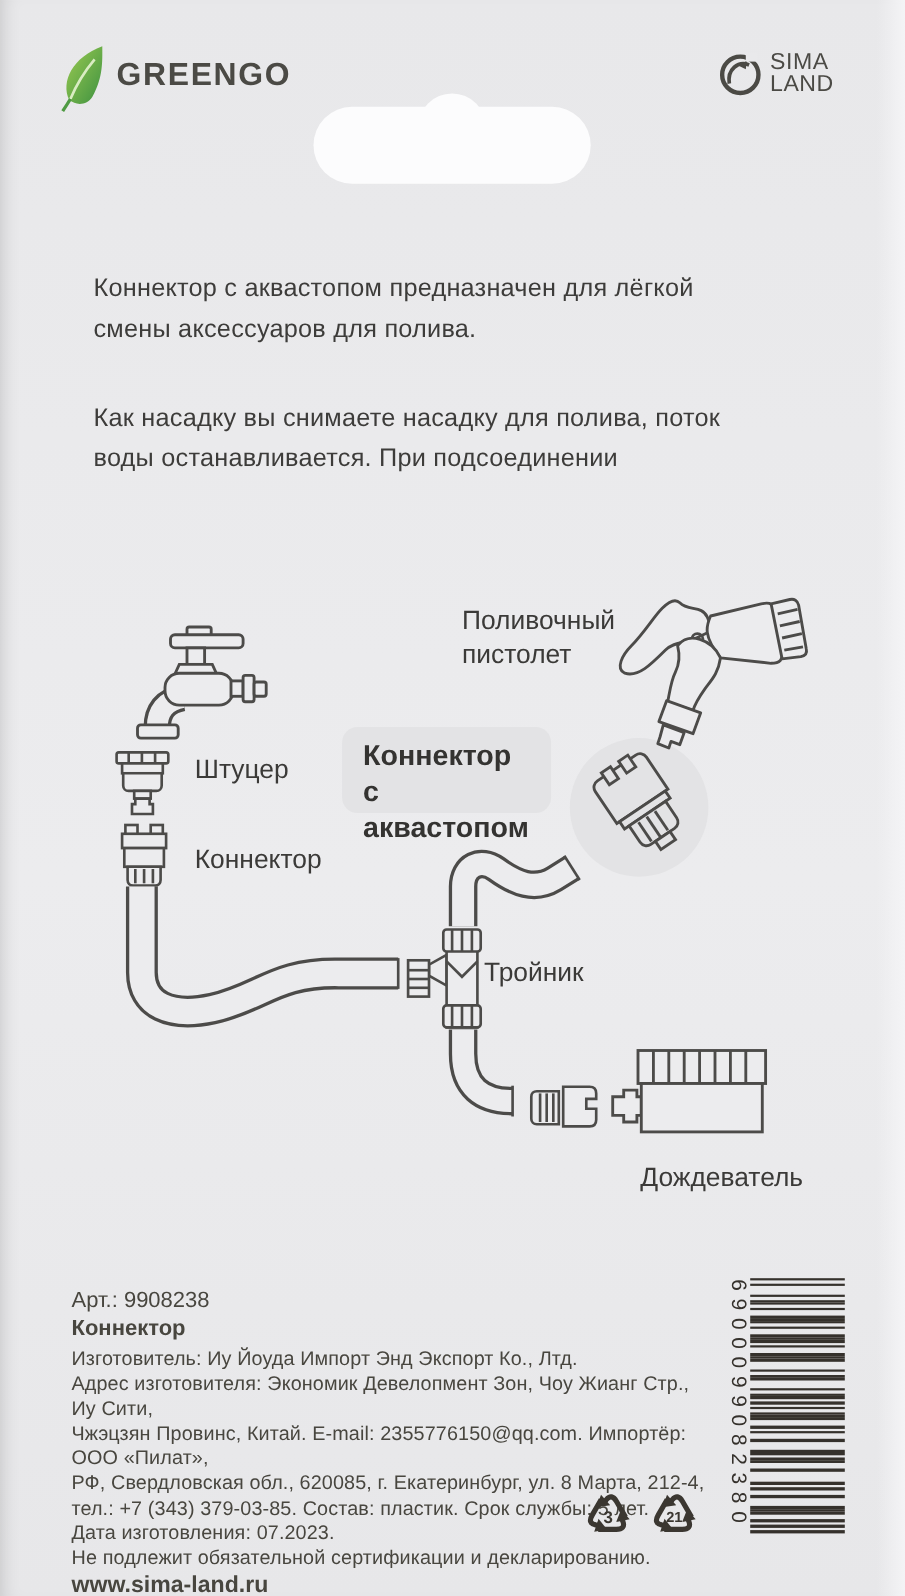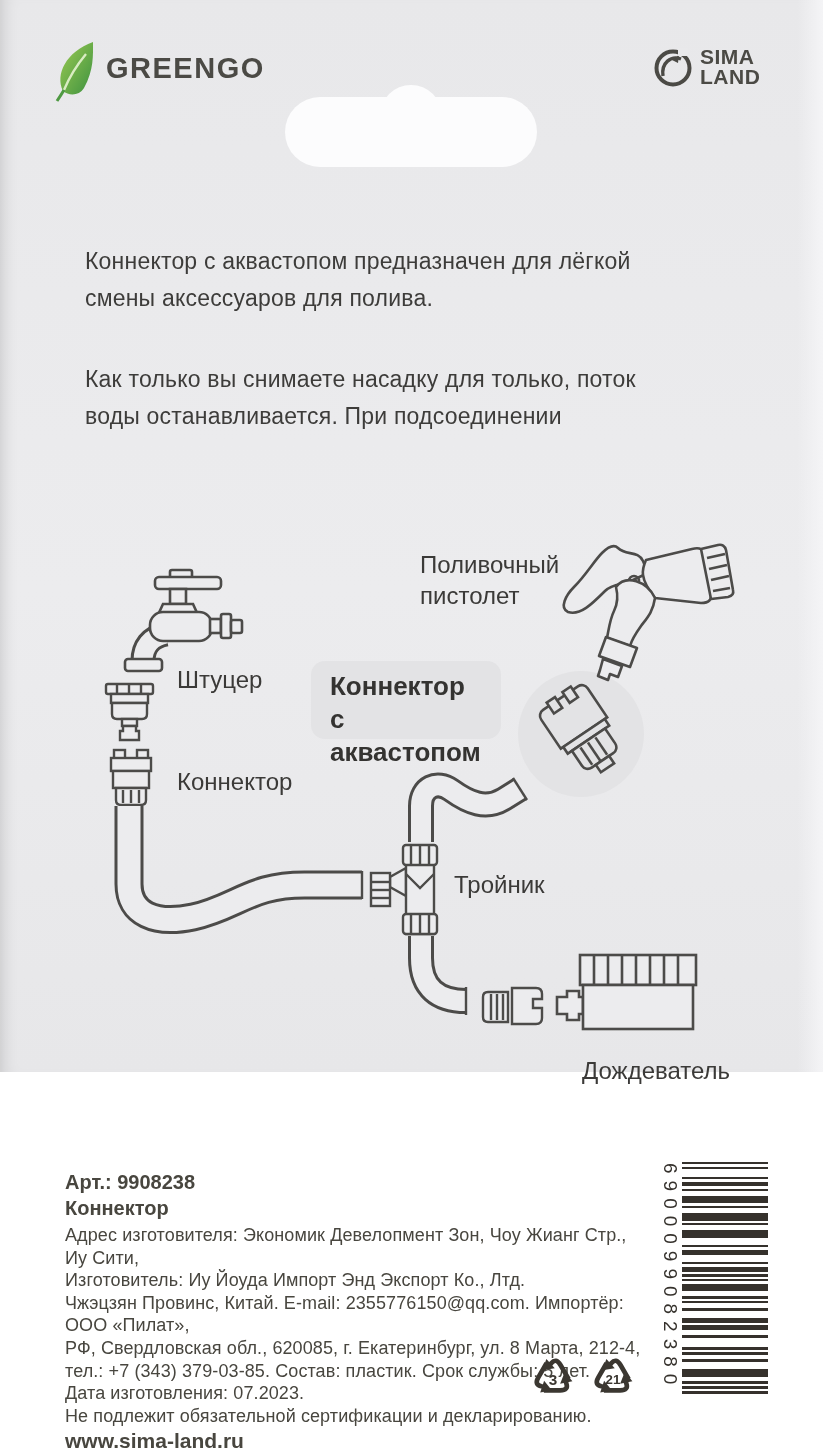--- a/index.html
+++ b/index.html
@@ -2,45 +2,45 @@
 <html><head>
 <meta charset="utf-8">
 <style>
   :root{
     --bg:#eaeaec; --bg2:#ececee; --ink:#403e3b; --line:#4c4b49;
     --panel:#e3e3e5; --white:#fcfcfd; --bc:#35312c; --label:#3b3a38;
   }
   *{margin:0;padding:0;box-sizing:border-box}
   html,body{width:823px;height:1451px}
   body{font-family:"Liberation Sans",sans-serif;color:var(--ink);overflow:hidden}
-  .page{position:relative;width:823px;height:1072px;
+  .page{position:relative;width:823px;height:1451px;
     background:linear-gradient(180deg,#e8e8ea 0%,#ececee 55%,#e7e7e9 100%);
     box-shadow:inset 14px 0 18px -14px rgba(0,0,0,.18), inset -4px 0 8px -4px rgba(255,255,255,.5);padding-left:41px;}
   .edge-right{position:absolute;right:0;top:0;width:26px;height:100%;background:linear-gradient(90deg,rgba(252,252,253,0),#f4f4f6)}
   
   .brand-text{position:absolute;left:106px;top:52px;font-size:29px;font-weight:bold;letter-spacing:1.5px;color:#4b4a45}
-  .sima{position:absolute;left:700px;top:47px;font-weight:bold;font-size:21px;line-height:20px;letter-spacing:.5px;color:#4b4a45}
+  .sima{position:absolute;left:700px;top:47px;font-weight:normal;font-size:21px;line-height:20px;letter-spacing:.5px;color:#4b4a45}
   
   .hole{position:absolute;left:285px;top:97px;width:252px;height:70px;border-radius:35px;background:var(--white)}
   .hole-bump{position:absolute;left:380px;top:85px;width:62px;height:62px;border-radius:50%;background:var(--white)}
   
   .para{position:absolute;left:85px;font-size:23px;line-height:37px;color:#3d3c3a;letter-spacing:.2px}
   .p1{top:243px}.p2{top:361px}
   
   .dlabel{position:absolute;font-size:24px;color:var(--label);line-height:31px}
   .lab-gun{left:420px;top:549px}
-  .lab-fit{left:177px;top:664px}
+  .lab-fit{left:177px;top:684px}
   .lab-con{left:177px;top:766px}
-  .lab-tee{left:454px;top:869px}
+  .lab-tee{left:440px;top:869px}
   .lab-spr{left:582px;top:1055px}
   .pill{position:absolute;left:311px;top:661px;width:190px;height:78px;border-radius:14px;background:var(--panel)}
   .pill-text{position:absolute;left:19px;top:9px;font-size:26px;font-weight:bold;line-height:33px;color:#343331}
   
   .footer{position:absolute;left:65px;top:1170px;width:580px;color:#48463f}
-  .sku{font-size:20px;font-weight:bold;line-height:24px;margin-bottom:2px}
+  .sku{font-size:20px;font-weight:normal;line-height:24px;margin-bottom:2px}
   .product{font-size:20px;font-weight:bold;line-height:24px;margin-bottom:4px}
   .fline{font-size:18px;line-height:22.6px;letter-spacing:.1px}
   .website{font-size:21px;font-weight:bold;line-height:24px;margin-top:2px}
   
   .rc{position:absolute;top:1351px;width:52px;height:47px}
   .rc3{left:527px}.rc21{left:587px}
   
   .bc-bars{position:absolute;left:682px;top:1162px;width:86px}
   .bc-mod{height:2.442px}
   .bc-mod.on{background:var(--bc)}
@@ -208,21 +208,21 @@
   </div>
 
   <div class="hole-bump"></div>
   <div class="hole"></div>
 
   <div class="para p1">
     <div>Коннектор с аквастопом предназначен для лёгкой</div>
     <div>смены аксессуаров для полива.</div>
   </div>
   <div class="para p2">
-    <div>Как только вы снимаете насадку для только, поток</div>
+    <div>Как насадку вы снимаете насадку для полива, поток</div>
     <div>воды останавливается. При подсоединении</div>
   </div>
 
   <div class="dlabel lab-gun">
     <div>Поливочный</div>
     <div>пистолет</div>
   </div>
   <div class="dlabel lab-fit">Штуцер</div>
   <div class="dlabel lab-con">Коннектор</div>
   <div class="pill">
@@ -231,22 +231,22 @@
       <div>с аквастопом</div>
     </div>
   </div>
   <div class="dlabel lab-tee">Тройник</div>
   <div class="dlabel lab-spr">Дождеватель</div>
 
   <div class="footer">
     <div class="sku">Арт.: 9908238</div>
     <div class="product">Коннектор</div>
     <div>
+      <p class="fline">Изготовитель: Иу Йоуда Импорт Энд Экспорт Ко., Лтд.</p>
       <p class="fline">Адрес изготовителя: Экономик Девелопмент Зон, Чоу Жианг Стр., Иу Сити,</p>
-      <p class="fline">Изготовитель: Иу Йоуда Импорт Энд Экспорт Ко., Лтд.</p>
       <p class="fline">Чжэцзян Провинс, Китай. E-mail: 2355776150@qq.com. Импортёр: ООО «Пилат»,</p>
       <p class="fline">РФ, Свердловская обл., 620085, г. Екатеринбург, ул. 8 Марта, 212-4,</p>
       <p class="fline">тел.: +7 (343) 379-03-85. Состав: пластик. Срок службы: 5 лет.</p>
       <p class="fline">Дата изготовления: 07.2023.</p>
       <p class="fline">Не подлежит обязательной сертификации и декларированию.</p>
     </div>
     <div class="website">www.sima-land.ru</div>
   </div>
 
   <svg class="rc rc3" viewBox="0 0 48 46">

